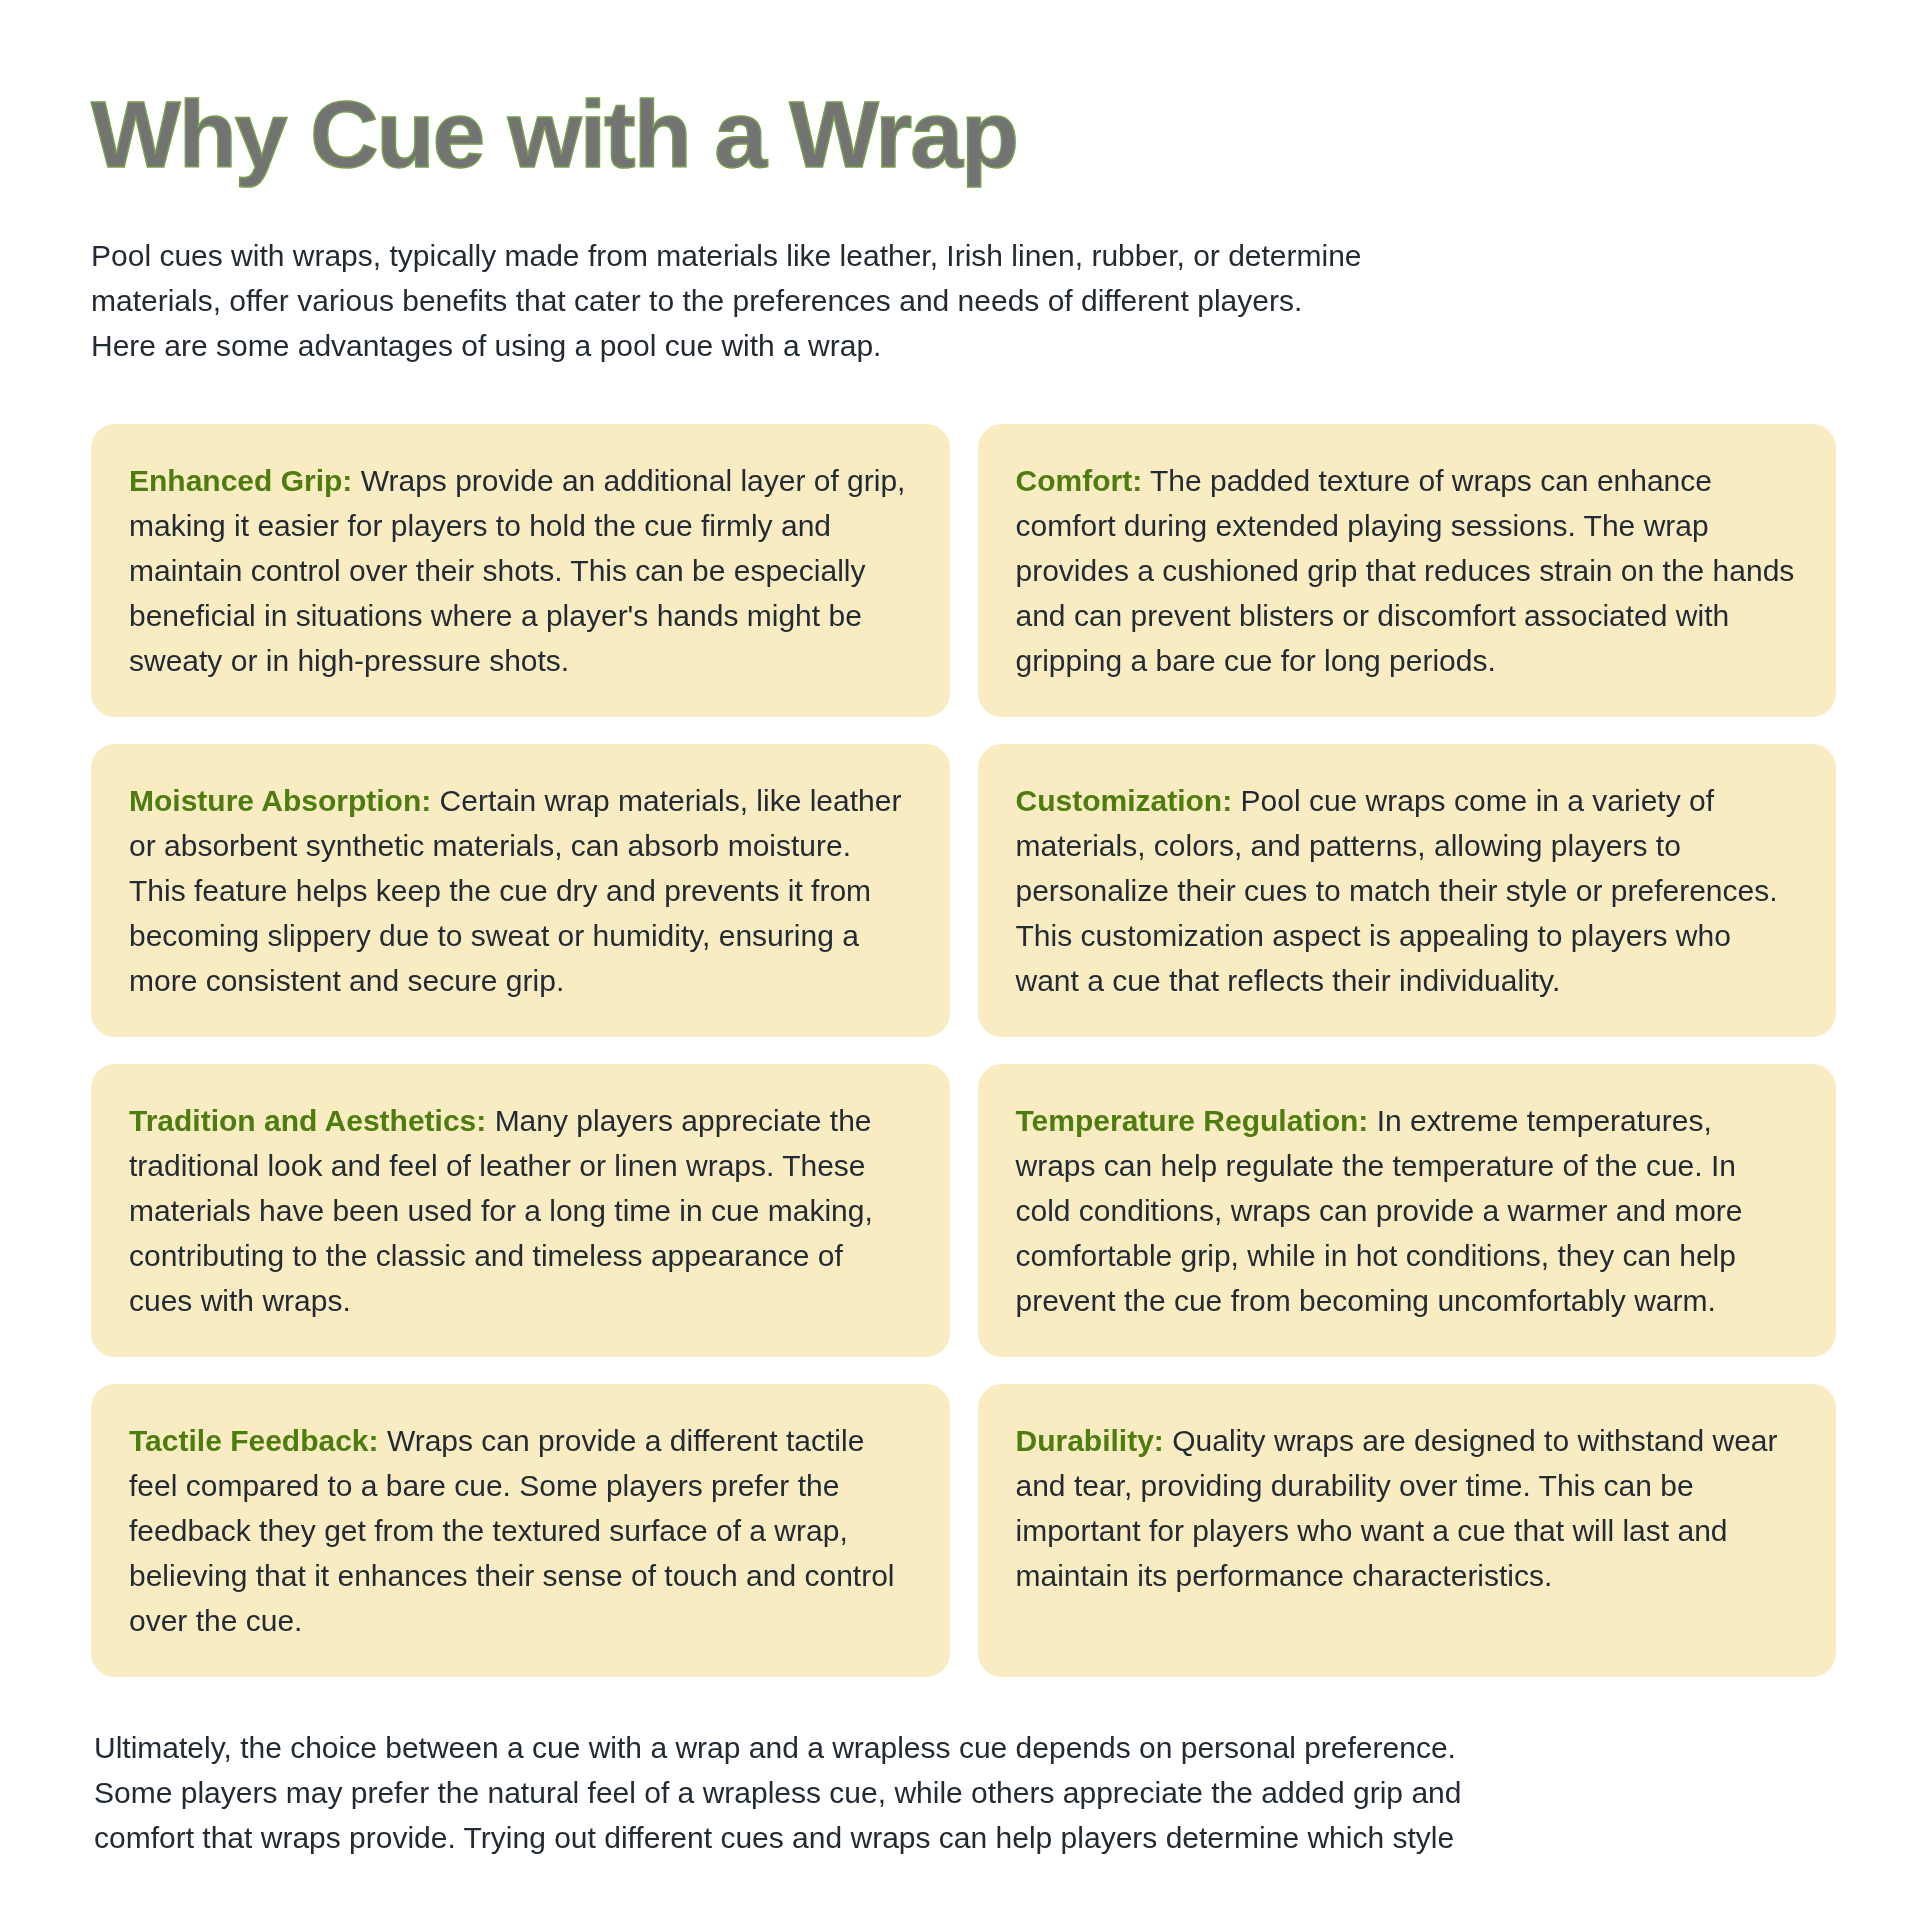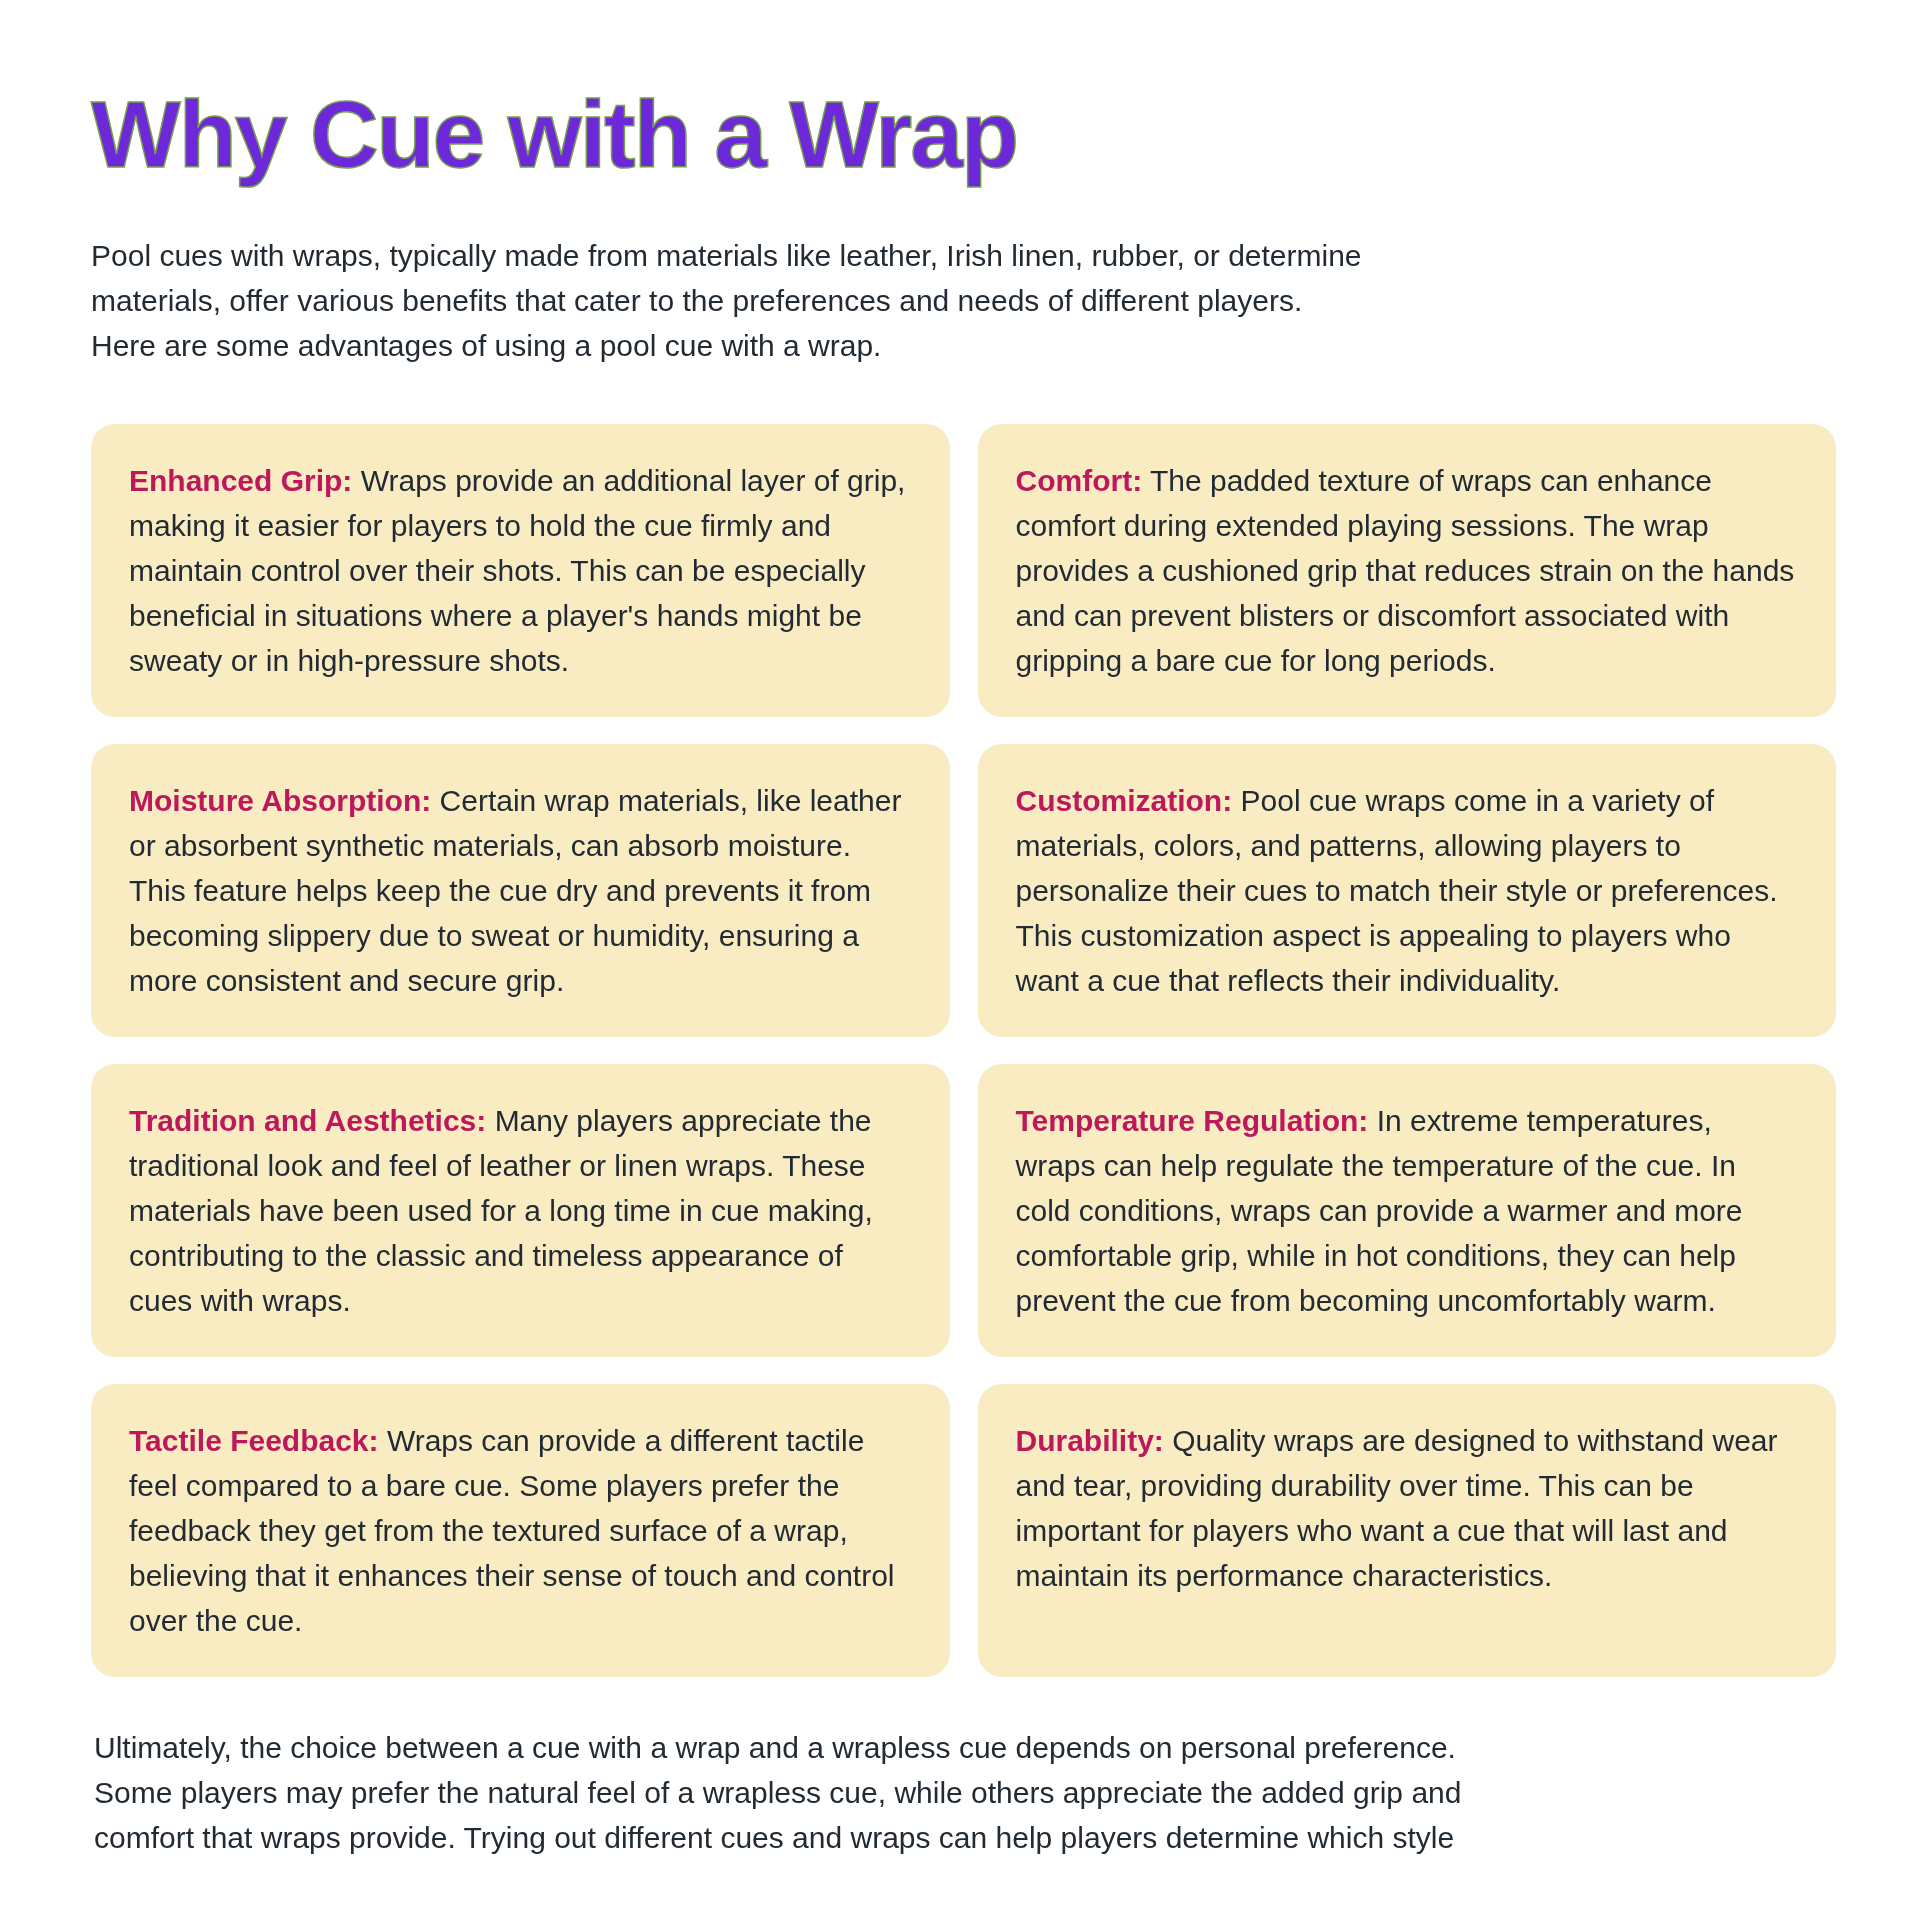--- a/index.html
+++ b/index.html
@@ -12,21 +12,21 @@
     overflow: hidden;
     padding: 87px 91px 0 91px;
     font-family: "Liberation Sans", sans-serif;
     color: #222B33;
   }
   .title {
     font-size: 95px;
     line-height: 1.0;
     font-weight: 700;
     letter-spacing: -2px;
-    color: #6d28d9;
+    color: #737373;
     -webkit-text-stroke: 1.5px #76A04D;
   }
   .intro { margin-top: 51px; }
   .intro .line, .outro .line {
     font-size: 30px;
     line-height: 45px;
     white-space: nowrap;
   }
   .grid {
     margin-top: 56px;
@@ -39,21 +39,21 @@
     background: #FAECC2;
     border-radius: 24px;
     padding: 34px 38px;
   }
   .card-text {
     font-size: 30px;
     line-height: 45px;
   }
   .card-title {
     font-weight: 700;
-    color: #be185d;
+    color: #4d7c0f;
   }
   .outro { margin-top: 48px; padding-left: 3px; }
 </style>
 </head>
 <body>
 
 <div class="page">
 
   <h1 class="title">Why Cue with a Wrap</h1>
 

